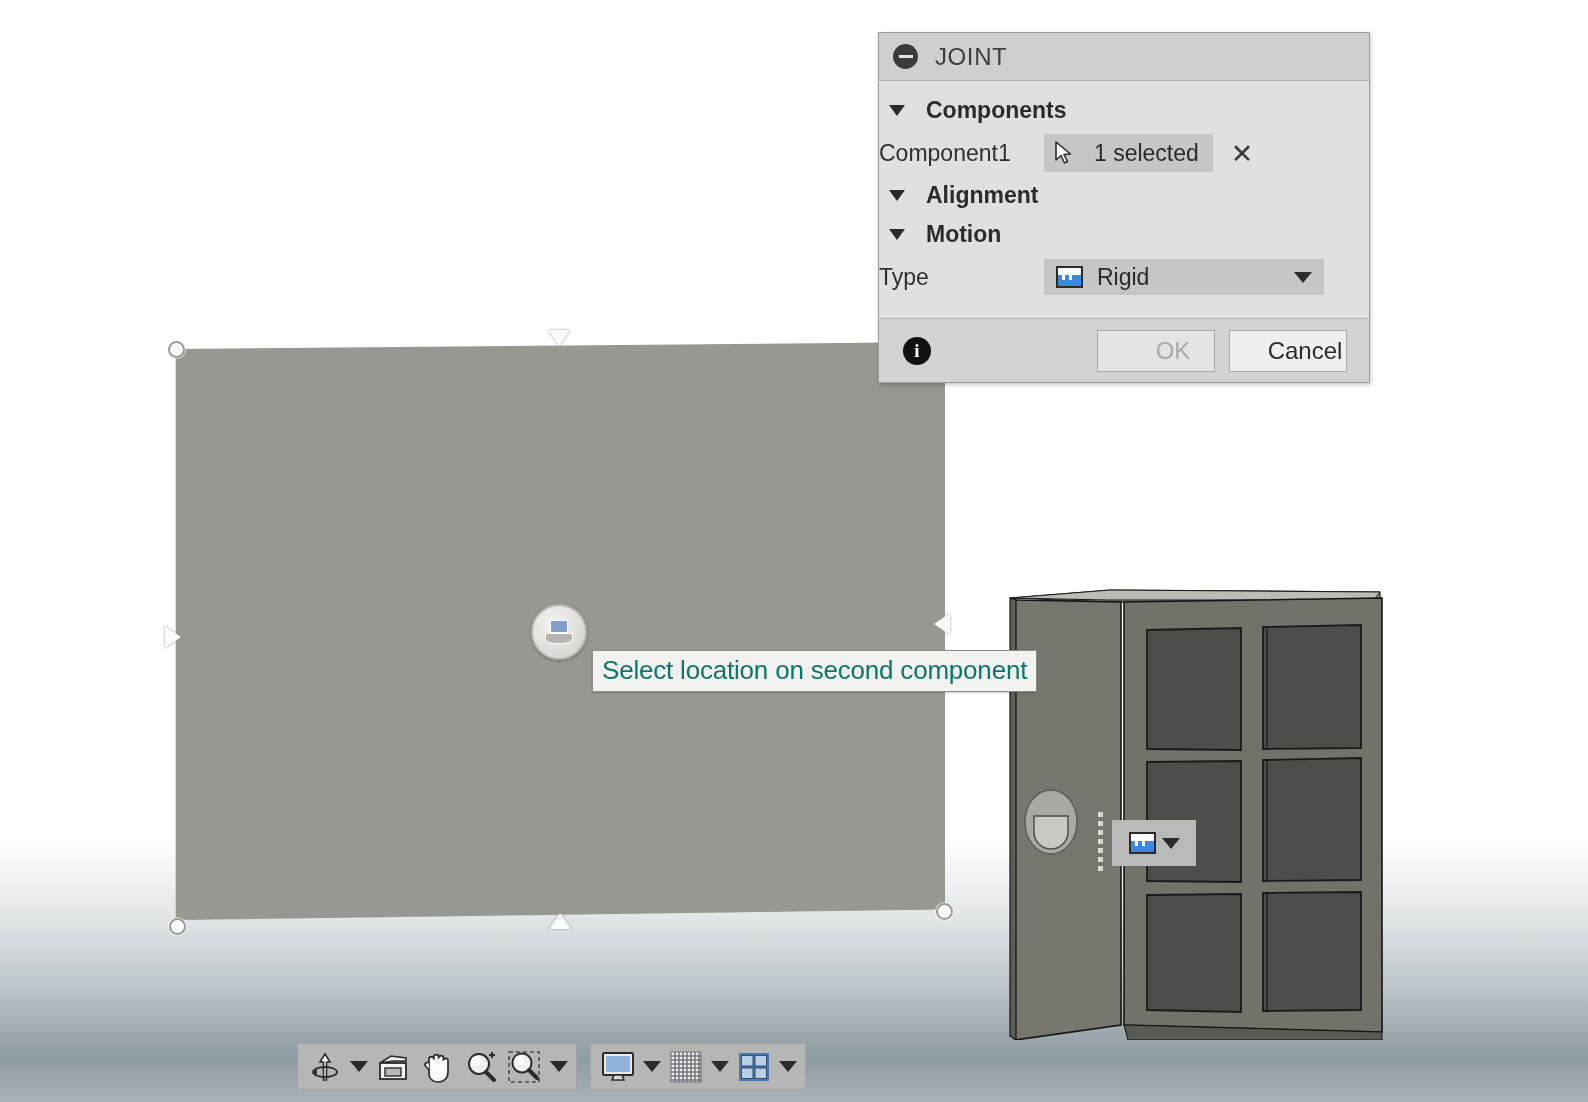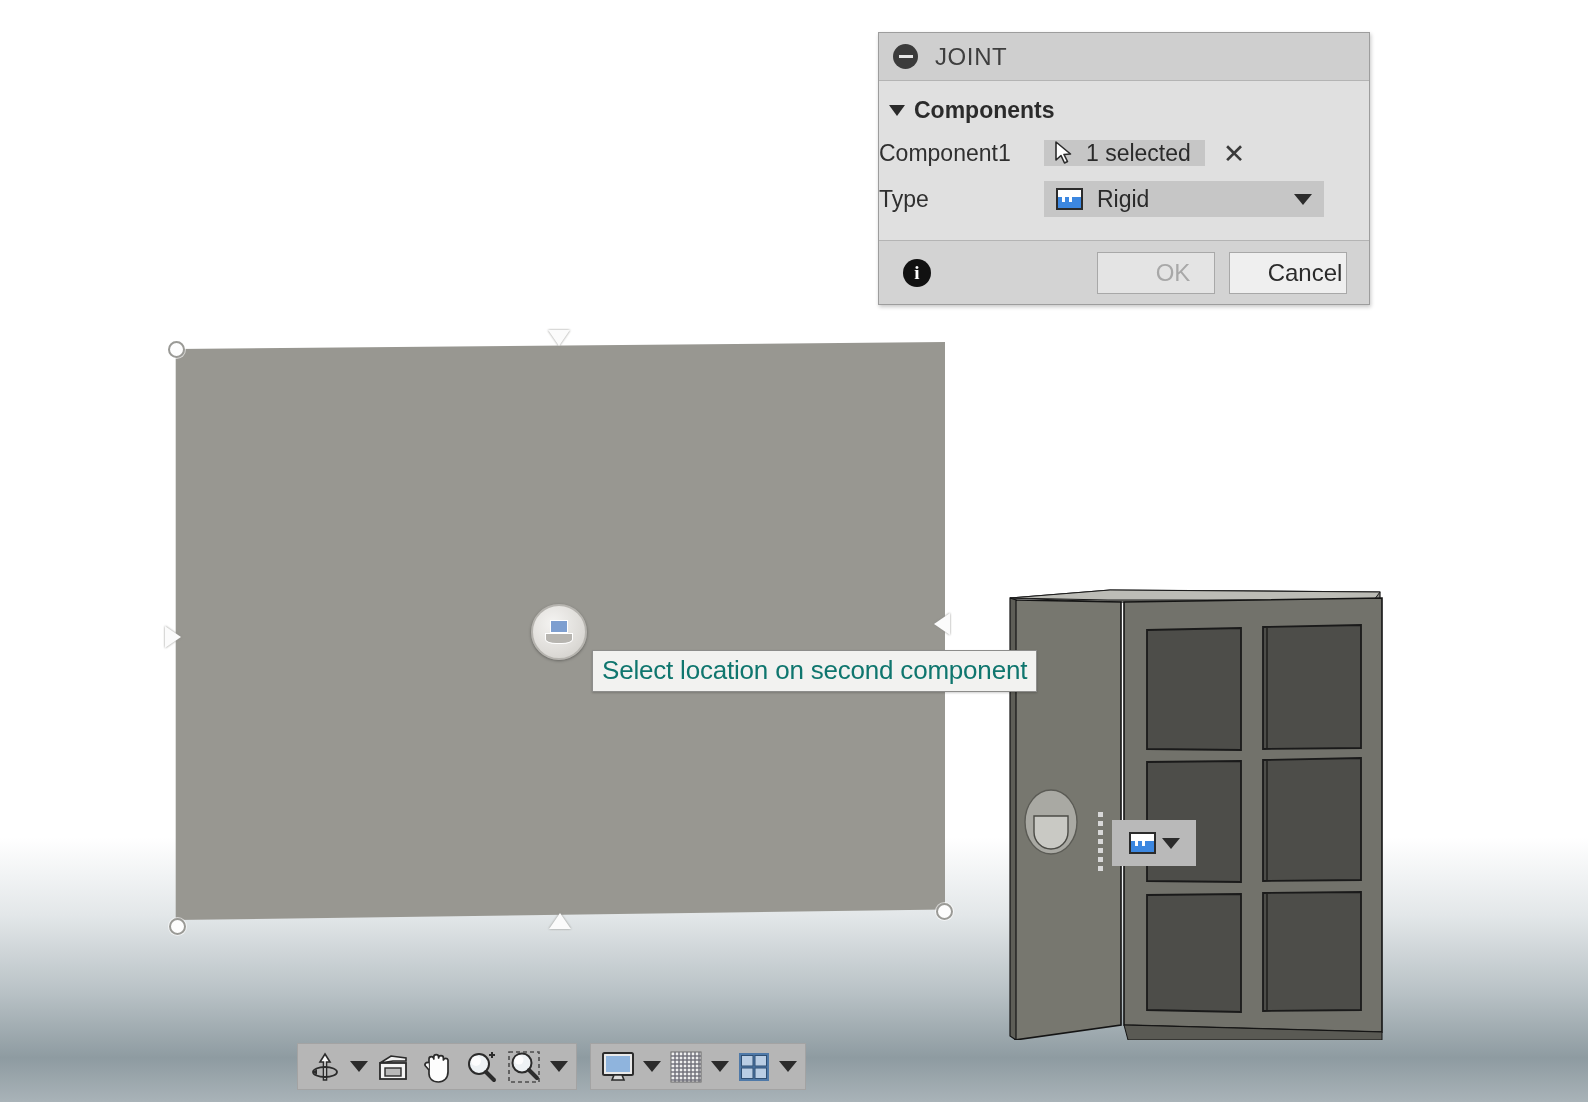--- a/index.html
+++ b/index.html
@@ -130,44 +130,44 @@
     display: flex; align-items: center; justify-content: center;
   }
   .minus-circle i { display: block; width: 14px; height: 3px; background: #e6e6e6; }
   #dlg-title .t {
     font-size: 24px; color: #3e3e3e; letter-spacing: 0.6px;
   }
 
   .dlg-body { padding: 10px 0 18px 0; }
 
   .section-head {
-    display: flex; align-items: center; gap: 9px;
+    display: flex; align-items: center; gap: 21px;
     padding: 6px 0 6px 10px;
     font-size: 23px; font-weight: bold; color: #2b2b2b;
   }
   .tri-sec {
     width: 0; height: 0;
     border-left: 8px solid transparent;
     border-right: 8px solid transparent;
     border-top: 11px solid #2b2b2b;
   }
 
   .row {
     display: flex; align-items: center;
     min-height: 46px;
   }
   .row .lbl {
     width: 165px;
     font-size: 23px; color: #2f2f2f;
   }
 
   .sel-box {
-    display: flex; align-items: center; gap: 12px;
+    display: flex; align-items: center; gap: 20px;
     background: #c6c6c6;
-    height: 26px;
+    height: 38px;
     padding: 0 14px 0 10px;
     font-size: 23px; color: #2a2a2a;
   }
   .sel-btn-blue {
     display: flex; align-items: center; gap: 10px;
     background: #4a7fab;
     height: 44px;
     padding: 0 18px 0 10px;
     font-size: 23px; color: #ffffff; font-weight: bold;
   }
@@ -461,22 +461,30 @@
       <span class="sel-box">
         <svg width="20" height="24" viewBox="0 0 20 24">
           <path d="M2 1 L2 19 L7 14.5 L10.5 22 L13.5 20.5 L10 13.5 L16.5 13 Z" fill="#ffffff" stroke="#2b2b2b" stroke-width="1.6" stroke-linejoin="round"></path>
         </svg>
         <span>1 selected</span>
       </span>
       <span class="clear-x">✕</span>
     </div>
 
 
-
-
+    <div class="section-head">
+      <span class="tri-sec"></span>
+      <span>Alignment</span>
+    </div>
+
+
+    <div class="section-head">
+      <span class="tri-sec"></span>
+      <span>Motion</span>
+    </div>
 
     <div class="row">
       <span class="lbl">Type</span>
       <span class="type-combo">
         <span class="rigid-icon"></span>
         <span class="grow">Rigid</span>
         <span class="caret-down"></span>
       </span>
     </div>
 

